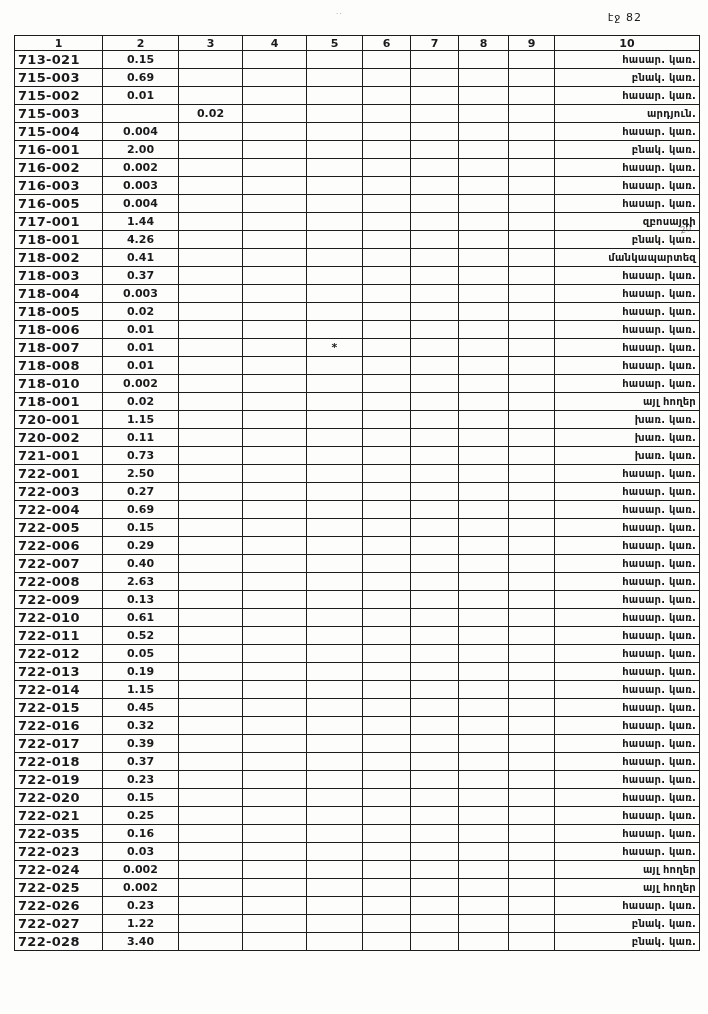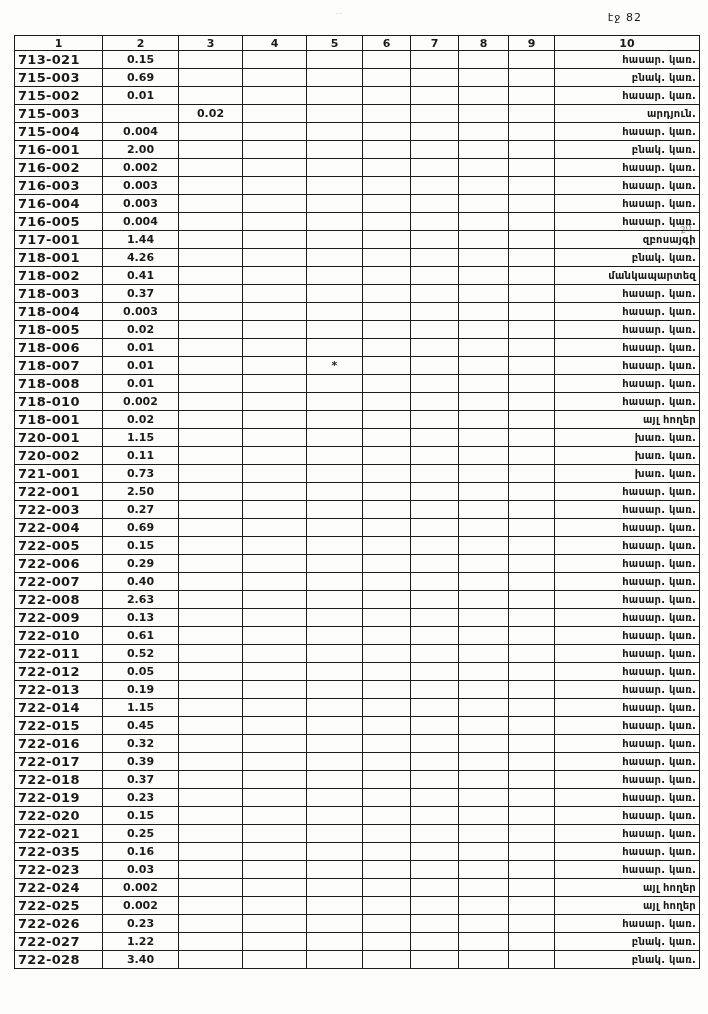--- a/index.html
+++ b/index.html
@@ -212,32 +212,20 @@
         <td class="c-mid"></td>
         <td class="c-mid"></td>
         <td class="c-mid"></td>
         <td class="c-mid"></td>
         <td class="c-mid"></td>
         <td class="c-mid"></td>
         <td class="c-mid"></td>
         <td class="c-arm">հասար. կառ.</td>
       </tr>
       <tr>
-        <td class="c-code">716-004</td>
-        <td class="c-mid">0.003</td>
-        <td class="c-mid"></td>
-        <td class="c-mid"></td>
-        <td class="c-mid"></td>
-        <td class="c-mid"></td>
-        <td class="c-mid"></td>
-        <td class="c-mid"></td>
-        <td class="c-mid"></td>
-        <td class="c-arm">հասար. կառ.</td>
-      </tr>
-      <tr>
         <td class="c-code">716-005</td>
         <td class="c-mid">0.004</td>
         <td class="c-mid"></td>
         <td class="c-mid"></td>
         <td class="c-mid"></td>
         <td class="c-mid"></td>
         <td class="c-mid"></td>
         <td class="c-mid"></td>
         <td class="c-mid"></td>
         <td class="c-arm">հասար. կառ.</td>

